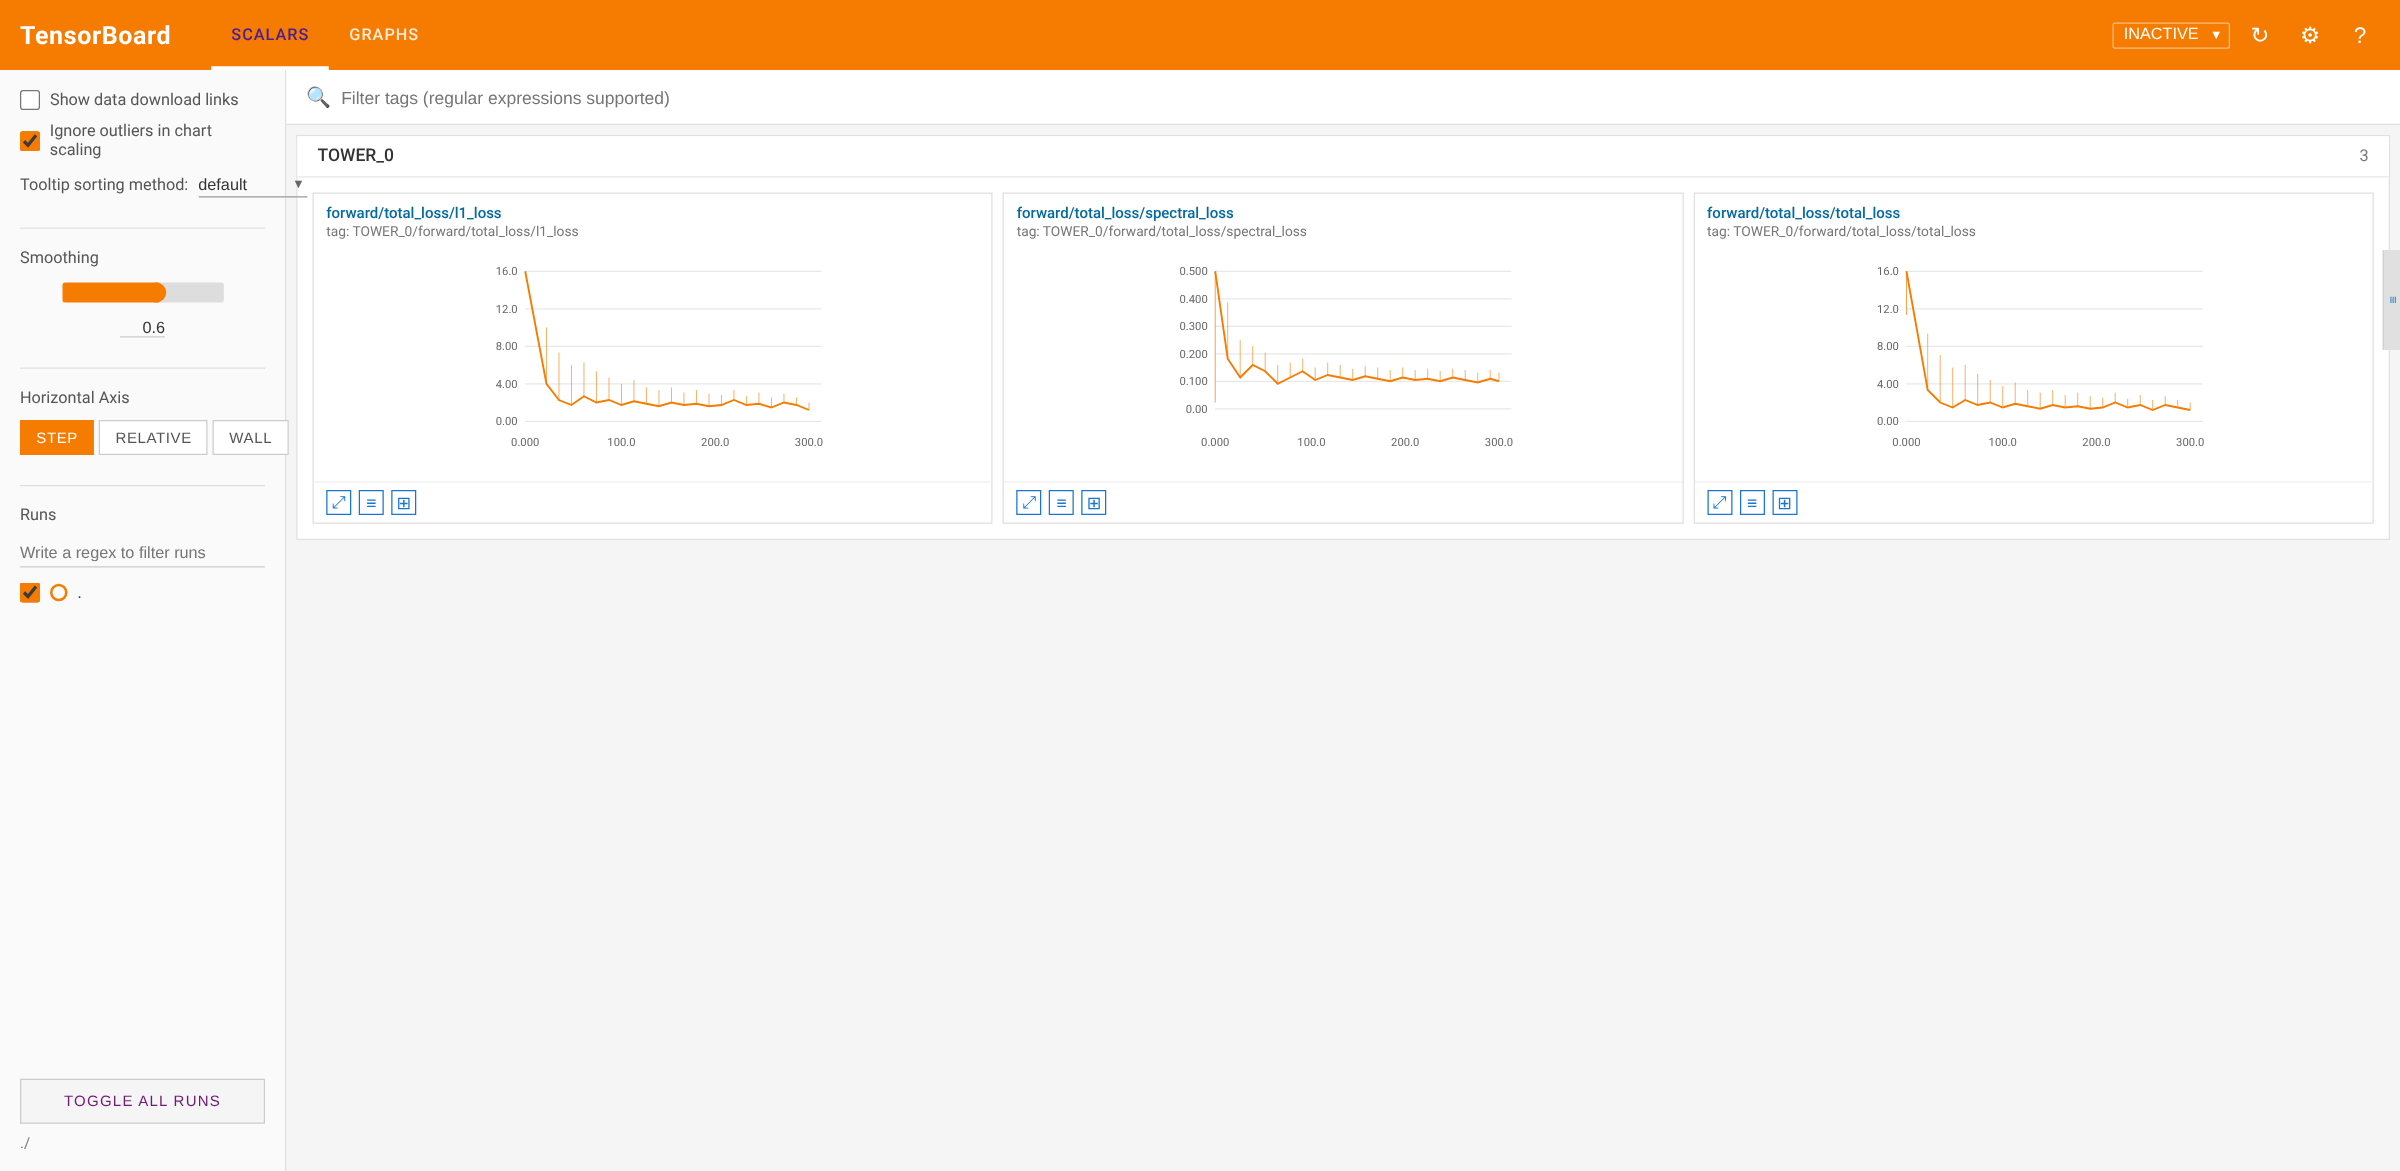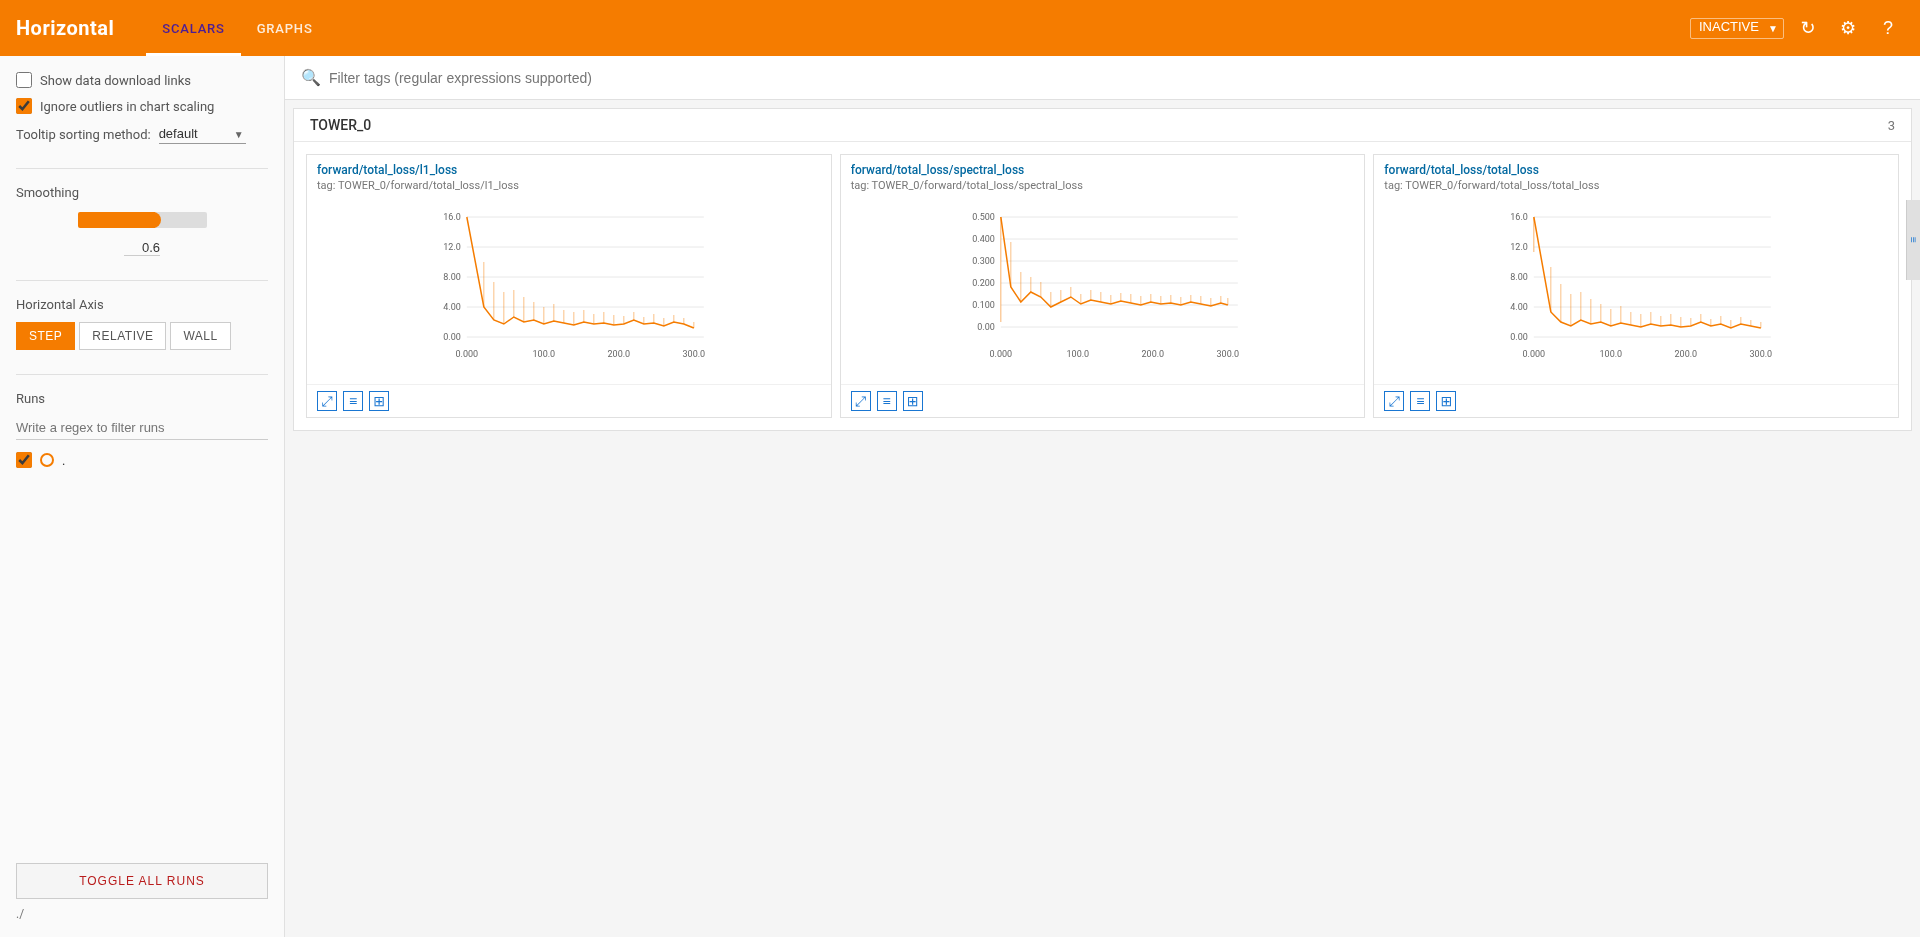--- a/index.html
+++ b/index.html
@@ -94,21 +94,21 @@
 
     
     .body-layout {
       display: flex;
       flex: 1;
       overflow: hidden;
     }
 
     
     .sidebar {
-      width: 285px;
+      width: 229px;
       background: #fafafa;
       border-right: 1px solid #e0e0e0;
       display: flex;
       flex-direction: column;
       padding: 16px;
       flex-shrink: 0;
     }
     .sidebar-checkbox-row {
       display: flex;
       align-items: center;
@@ -269,21 +269,21 @@
     }
     .sidebar-spacer { flex: 1; }
     .toggle-all-btn {
       width: 100%;
       padding: 10px;
       background: #f5f5f5;
       border: 1px solid #ccc;
       font-size: 12px;
       letter-spacing: 1px;
       font-weight: 500;
-      color: #b91c1c;
+      color: #701a75;
       cursor: pointer;
       text-transform: uppercase;
       margin-bottom: 8px;
     }
     .sidebar-footer {
       font-size: 12px;
       color: #777;
     }
 
     
@@ -391,21 +391,21 @@
     
     .chart-svg {
       width: 100%;
       height: 175px;
     }
   </style>
 </head>
 <body>
 
 <div class="header">
-  <div class="header-logo">Horizontal</div>
+  <div class="header-logo">TensorBoard</div>
   <nav class="header-nav">
     <div class="header-nav-item active">SCALARS</div>
     <div class="header-nav-item">GRAPHS</div>
   </nav>
   <div class="header-right">
     <div class="select-wrapper">
       <select class="header-inactive-select">
         <option>INACTIVE</option>
       </select>
       <span class="select-arrow">▼</span>

